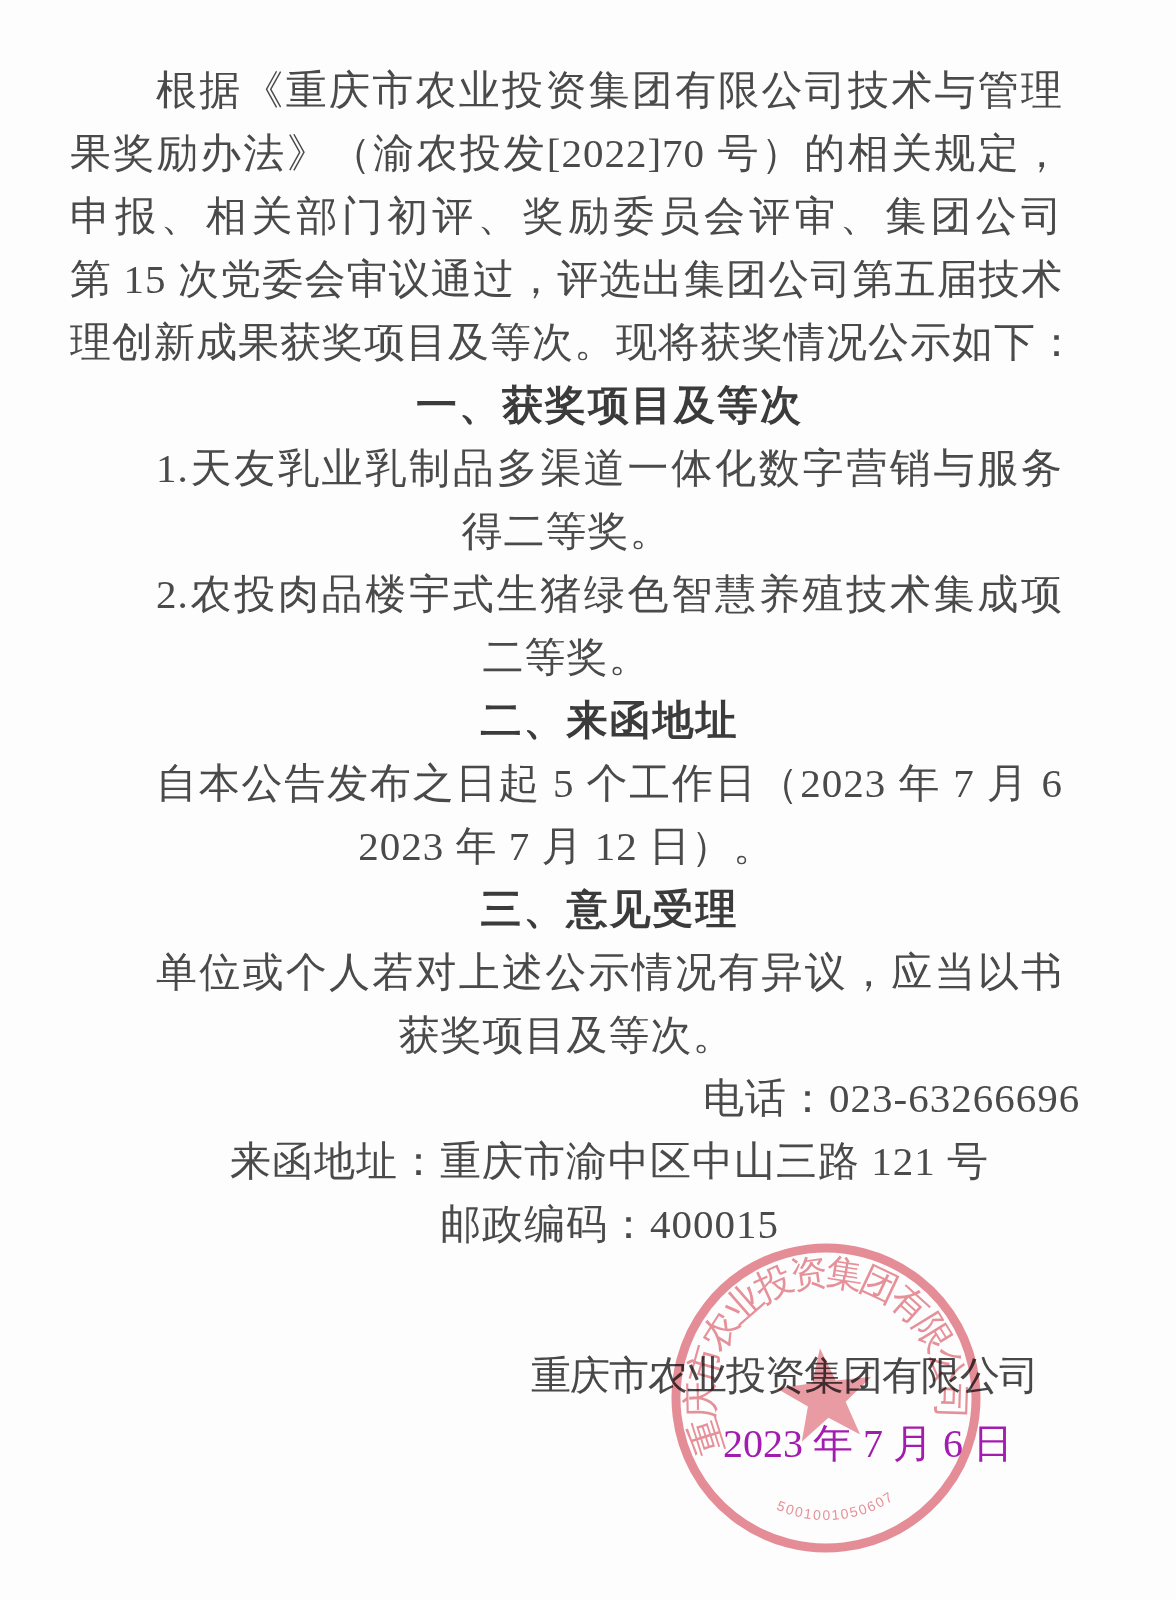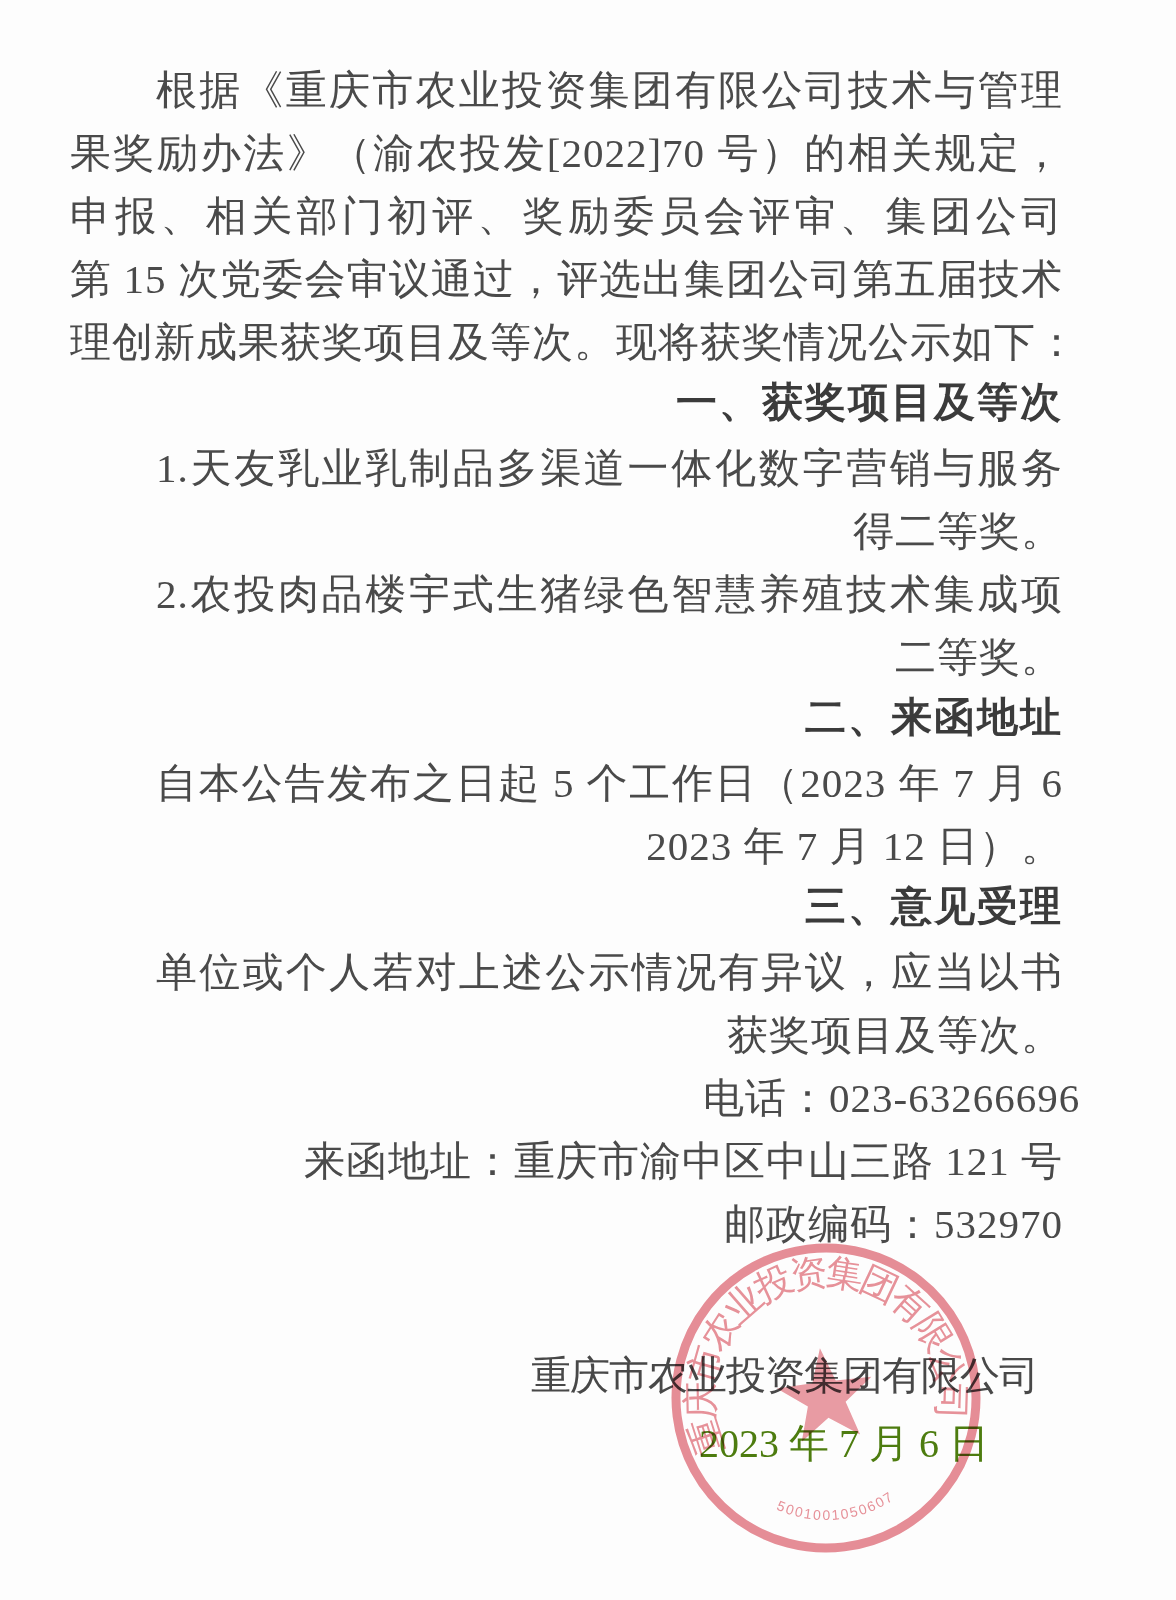--- a/index.html
+++ b/index.html
@@ -21,34 +21,34 @@
     left: 70px;
     top: 59px;
     width: 993px;
   }
   .line {
     height: 63px;
     line-height: 63px;
     font-size: 41px;
     letter-spacing: 1px;
     white-space: nowrap;
-    text-align: right;
+    text-align: center;
   }
   .line.fill {
     white-space: normal;
     text-align: justify;
     text-align-last: justify;
     text-justify: inter-character;
     overflow: hidden;
   }
   .line.indent {
     padding-left: 86px;
   }
   .line.heading {
-    font-family: Liberation Mono, monospace;
+    font-family: Liberation Sans, sans-serif;
     font-weight: bold;
     color: #3b3b3b;
     letter-spacing: 2px;
   }
   .line.contact {
     position: relative;
   }
   .line.contact .phone {
     position: absolute;
     left: 633px;
@@ -66,23 +66,24 @@
     white-space: nowrap;
     z-index: 2;
   }
   .sig-date {
     position: absolute;
     left: 699px;
     top: 1420px;
     height: 48px;
     line-height: 48px;
     font-size: 40px;
-    color: #4d7c0f;
+    color: #a21caf;
     white-space: nowrap;
     z-index: 2;
+    padding-left: 24px;
   }
   .seal {
     position: absolute;
     left: 666px;
     top: 1238px;
     width: 320px;
     height: 320px;
     z-index: 3;
     opacity: 0.78;
     mix-blend-mode: multiply;
@@ -121,21 +122,21 @@
     <div class="line">2023 年 7 月 12 日）。</div>
 
     <div class="line indent heading">三、意见受理</div>
     <div class="line indent fill">单位或个人若对上述公示情况有异议，应当以书面形式</div>
     <div class="line">获奖项目及等次。</div>
 
     <div class="line indent contact">
       <span class="phone">电话：023-63266696</span>
     </div>
     <div class="line indent">来函地址：重庆市渝中区中山三路 121 号</div>
-    <div class="line indent">邮政编码：532970</div>
+    <div class="line indent">邮政编码：400015</div>
   </div>
 
   <div class="sig-company">重庆市农业投资集团有限公司</div>
   <div class="sig-date">2023 年 7 月 6 日</div>
 
   <div class="seal">
     <svg viewBox="0 0 320 320" xmlns="http://www.w3.org/2000/svg">
       <circle cx="160" cy="160" r="150" fill="none" stroke="#e06e7a" stroke-width="9"></circle>
       <defs>
         <path id="sealTextArc" d="M 53.8,198.6 A 113,113 0 1 1 266.2,198.6" fill="none"></path>

